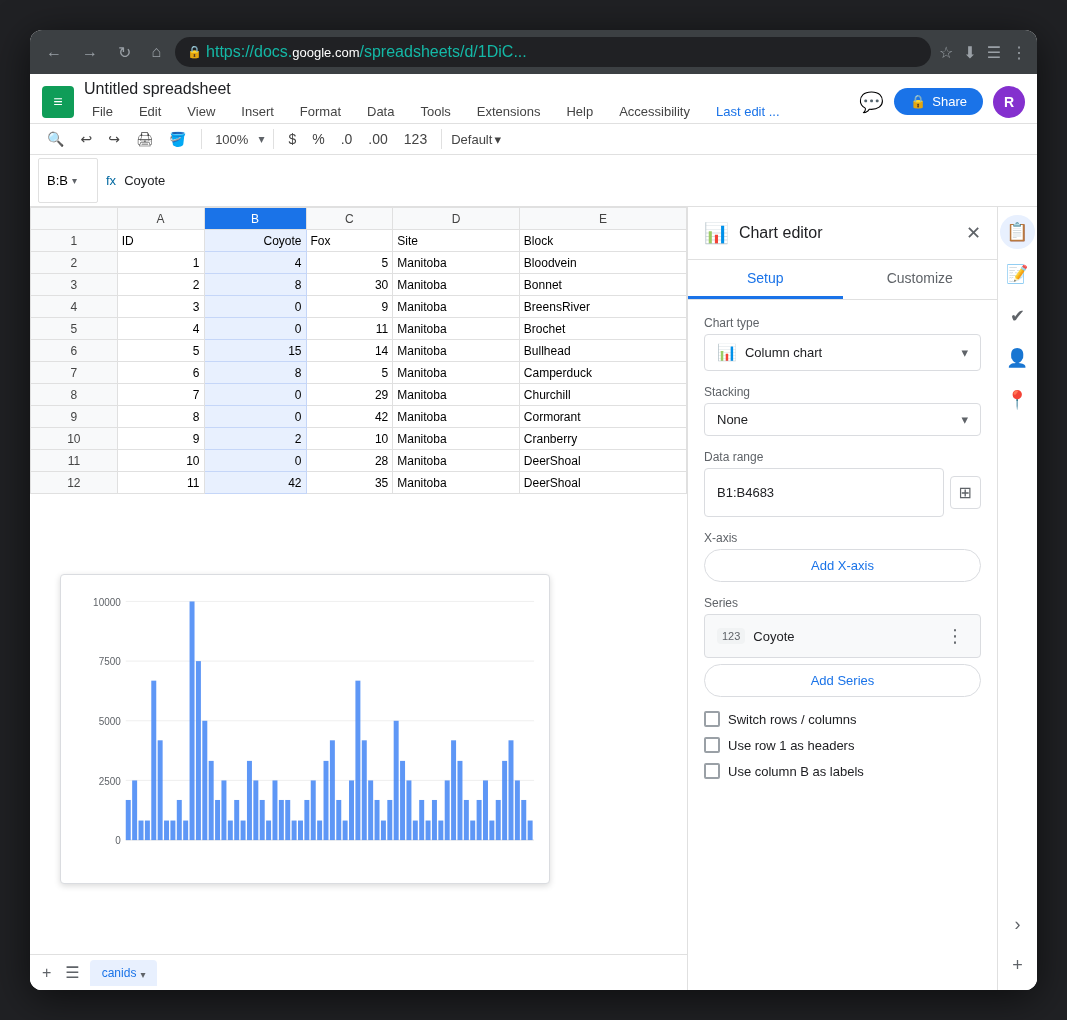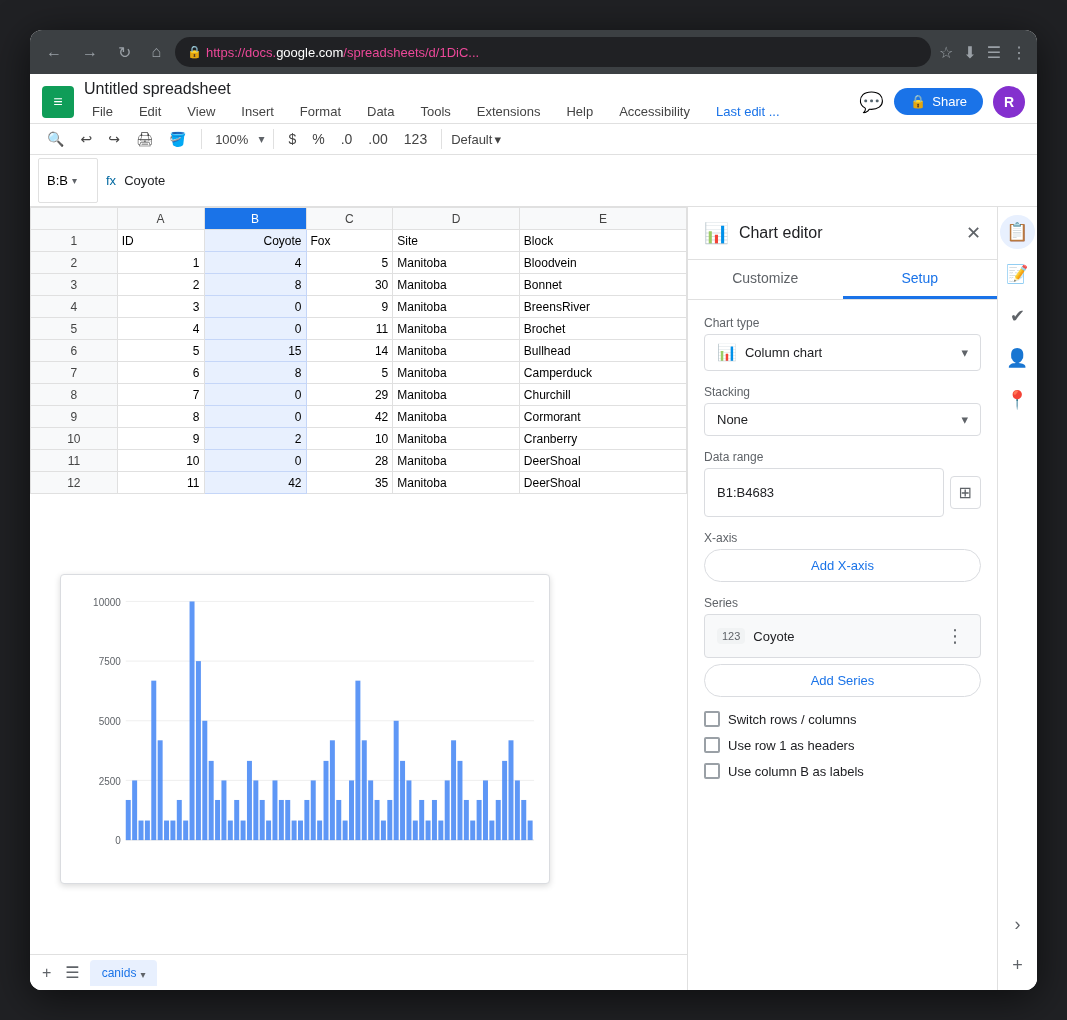--- a/index.html
+++ b/index.html
@@ -72,21 +72,21 @@
       background: #202124;
       border: none;
       border-radius: 20px;
       height: 30px;
       padding: 0 12px;
       color: #e8eaed;
       font-size: 13px;
       display: flex;
       align-items: center;
     }
-    .url-text { color: #ec4899; font-size: 13px; }
+    .url-text { color: #14b8a6; font-size: 16px; }
     .url-bold { color: #fff; font-weight: 500; }
     .nav-icons { display: flex; gap: 10px; align-items: center; }
     .nav-icon-btn {
       background: none; border: none; color: #9aa0a6; cursor: pointer; font-size: 16px;
     }
 
     
     .sheets-app {
       background: #fff;
       flex: 1;
@@ -758,22 +758,22 @@
       </div>
 
       <div class="chart-editor">
         <div class="chart-editor-header">
           <span class="chart-editor-icon">📊</span>
           <span class="chart-editor-title">Chart editor</span>
           <button class="chart-editor-close">✕</button>
         </div>
 
         <div class="editor-tabs">
+          <div class="editor-tab active">Setup</div>
           <div class="editor-tab">Customize</div>
-          <div class="editor-tab active">Setup</div>
         </div>
 
         <div class="editor-content">
 
           <div>
             <div class="editor-section-label">Chart type</div>
             <div class="editor-dropdown">
               <div class="editor-dropdown-left">
                 <span style="font-size:16px;color:#5f6368;">📊</span>
                 <span>Column chart</span>

